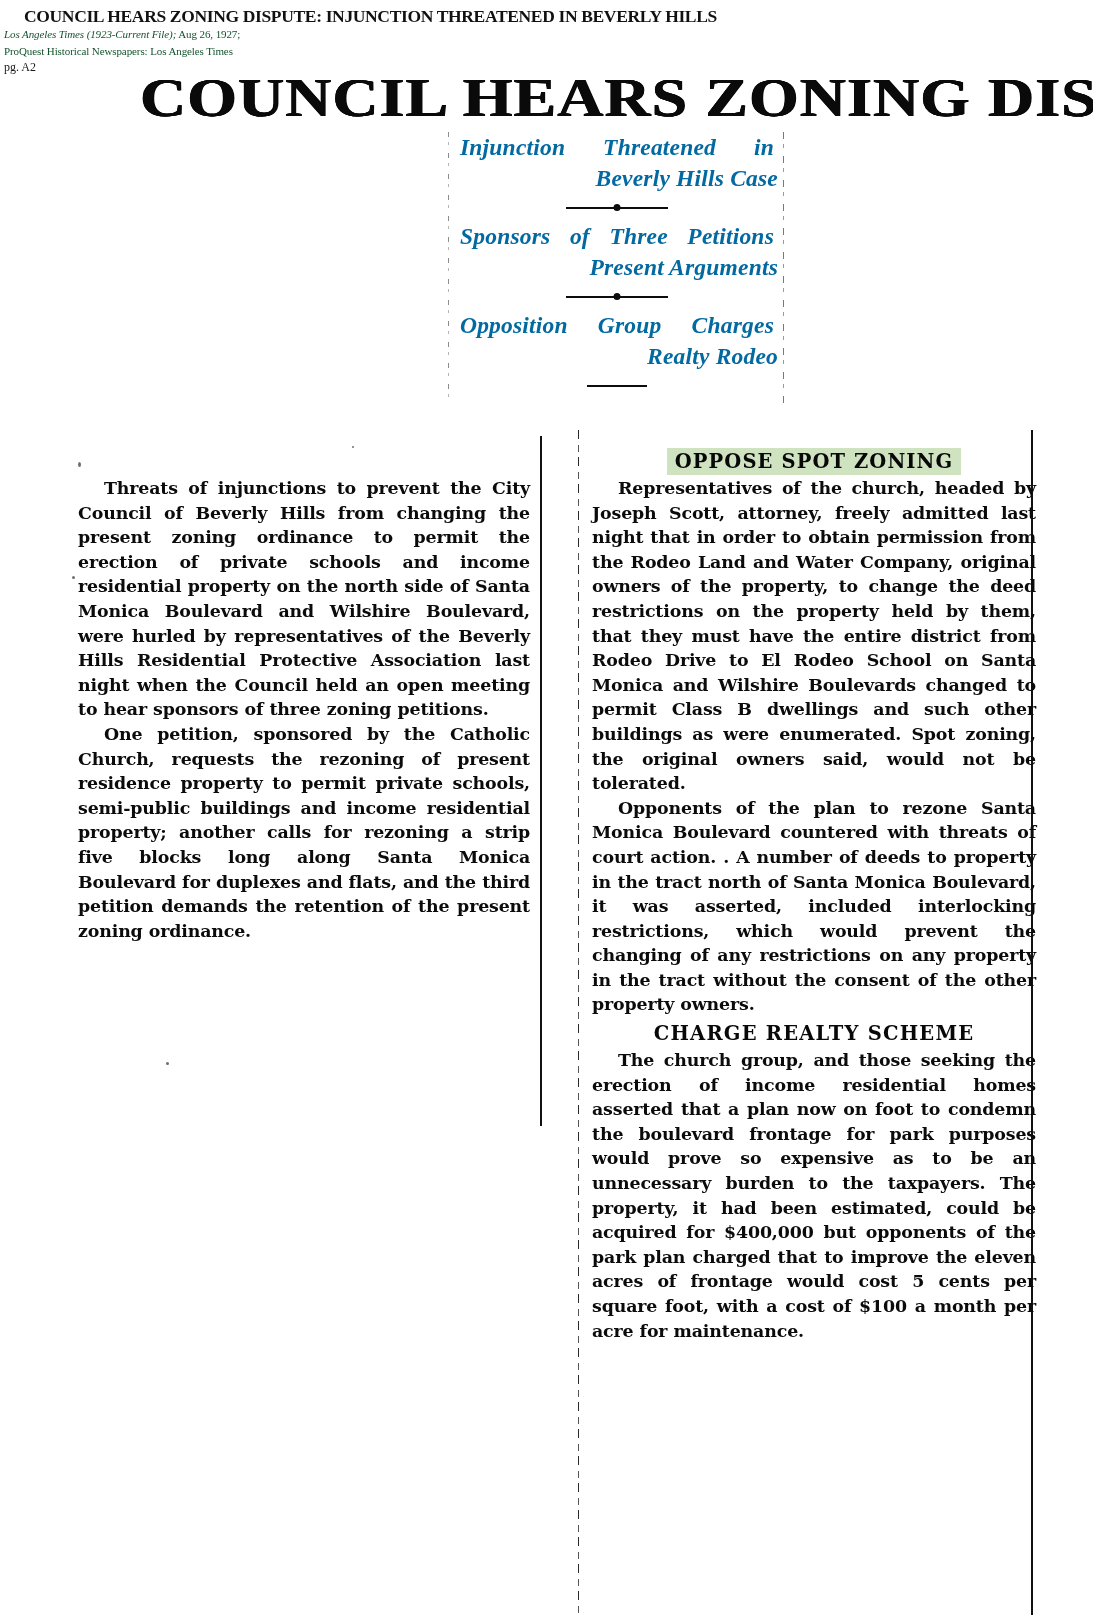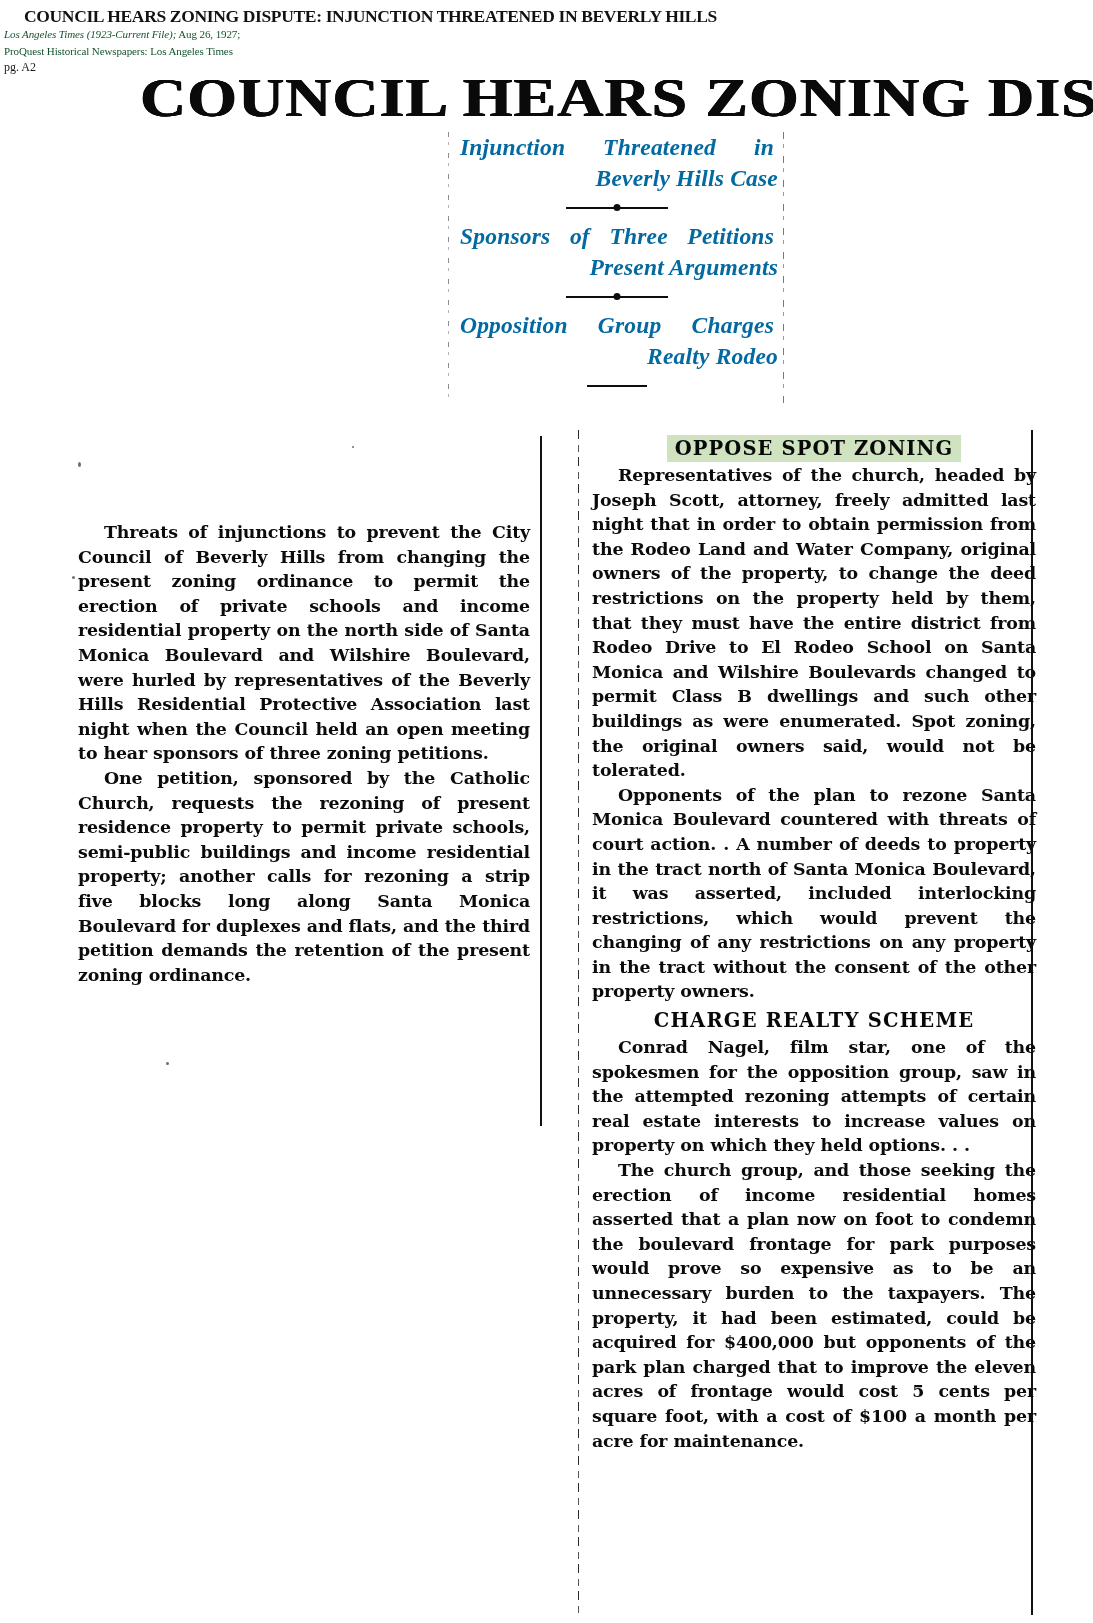--- a/index.html
+++ b/index.html
@@ -105,32 +105,32 @@
     letter-spacing:-0.15px;
   }
   .column p{
     margin:0;
     text-align:justify;
     text-align-last:left;
     text-indent:26px;
     word-spacing:0.2px;
   }
 
-  #col-left{left:78px;top:48px;width:452px;margin-top:44px;}
+  #col-left{left:78px;top:48px;width:452px;}
   #col-right{left:592px;top:0px;width:444px;}
 
   .sec-head{
     font-family:"DejaVu Serif","Liberation Serif",serif;
     font-weight:bold;
     font-size:19.5px;
     line-height:25px;
     letter-spacing:1.1px;
     text-align:center;
     color:#080808;
-    margin:8px 0 2px 0;
+    margin:21px 0 2px 0;
     text-indent:0;
   }
   .sec-head .hl{
     background:#cfe3c1;
     padding:2px 8px 2px 8px;
     box-decoration-break:clone;
     -webkit-box-decoration-break:clone;
   }
   .sec-head.plain{letter-spacing:1.2px;margin-top:4px;}
 
@@ -198,21 +198,20 @@
   <div class="column" id="col-left">
     <p>Threats of injunctions to prevent the City Council of Beverly Hills from changing the present zoning ordinance to permit the erection of private schools and income residential property on the north side of Santa Monica Boulevard and Wilshire Boulevard, were hurled by representatives of the Beverly Hills Residential Protective Association last night when the Council held an open meeting to hear sponsors of three zoning petitions.</p>
     <p>One petition, sponsored by the Catholic Church, requests the rezoning of present residence property to permit private schools, semi-public buildings and income residential property; another calls for rezoning a strip five blocks long along Santa Monica Boulevard for duplexes and flats, and the third petition demands the retention of the present zoning ordinance.</p>
   </div>
 
   <div class="column" id="col-right">
     <div class="sec-head"><span class="hl">OPPOSE SPOT ZONING</span></div>
     <p>Representatives of the church, headed by Joseph Scott, attorney, freely admitted last night that in order to obtain permission from the Rodeo Land and Water Company, original owners of the property, to change the deed restrictions on the property held by them, that they must have the entire district from Rodeo Drive to El Rodeo School on Santa Monica and Wilshire Boulevards changed to permit Class B dwellings and such other buildings as were enumerated. Spot zoning, the original owners said, would not be tolerated.</p>
     <p>Opponents of the plan to rezone Santa Monica Boulevard countered with threats of court action. . A number of deeds to property in the tract north of Santa Monica Boulevard, it was asserted, included interlocking restrictions, which would prevent the changing of any restrictions on any property in the tract without the consent of the other property owners.</p>
     <div class="sec-head plain">CHARGE REALTY SCHEME</div>
-    <p>Conrad Nagel, film star, one of the spokesmen for the opposition group, saw in the attempted rezoning attempts of certain real estate interests to increase values on property on which they held options. . .</p>
     <p>The church group, and those seeking the erection of income residential homes asserted that a plan now on foot to condemn the boulevard frontage for park purposes would prove so expensive as to be an unnecessary burden to the taxpayers. The property, it had been estimated, could be acquired for $400,000 but opponents of the park plan charged that to improve the eleven acres of frontage would cost 5 cents per square foot, with a cost of $100 a month per acre for maintenance.</p>
   </div>
 
   <div class="speck" style="left:78px;top:34px;width:3px;height:5px;"></div>
   <div class="speck" style="left:72px;top:148px;width:3px;height:3px;"></div>
   <div class="speck" style="left:166px;top:634px;width:3px;height:3px;"></div>
   <div class="speck" style="left:352px;top:18px;width:2px;height:2px;"></div>
 </div>
 
 </body></html>

